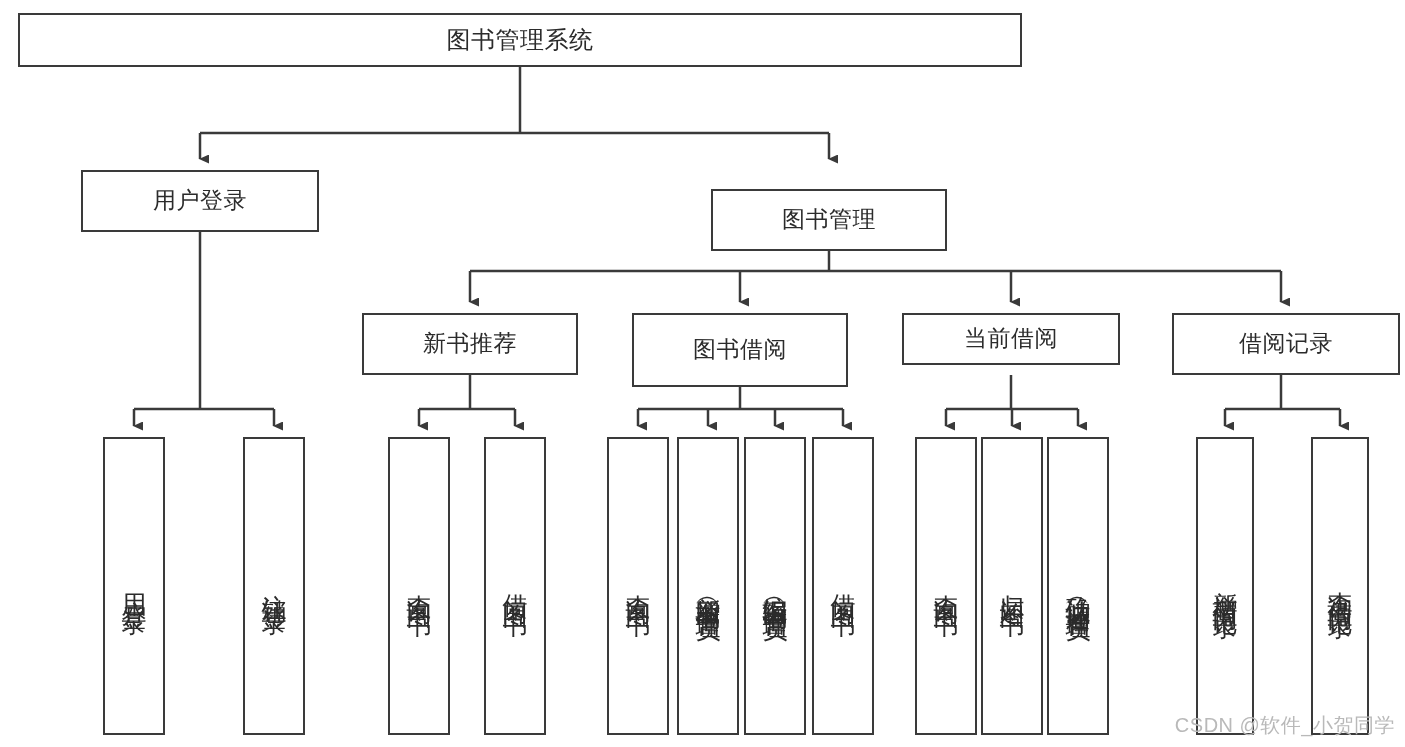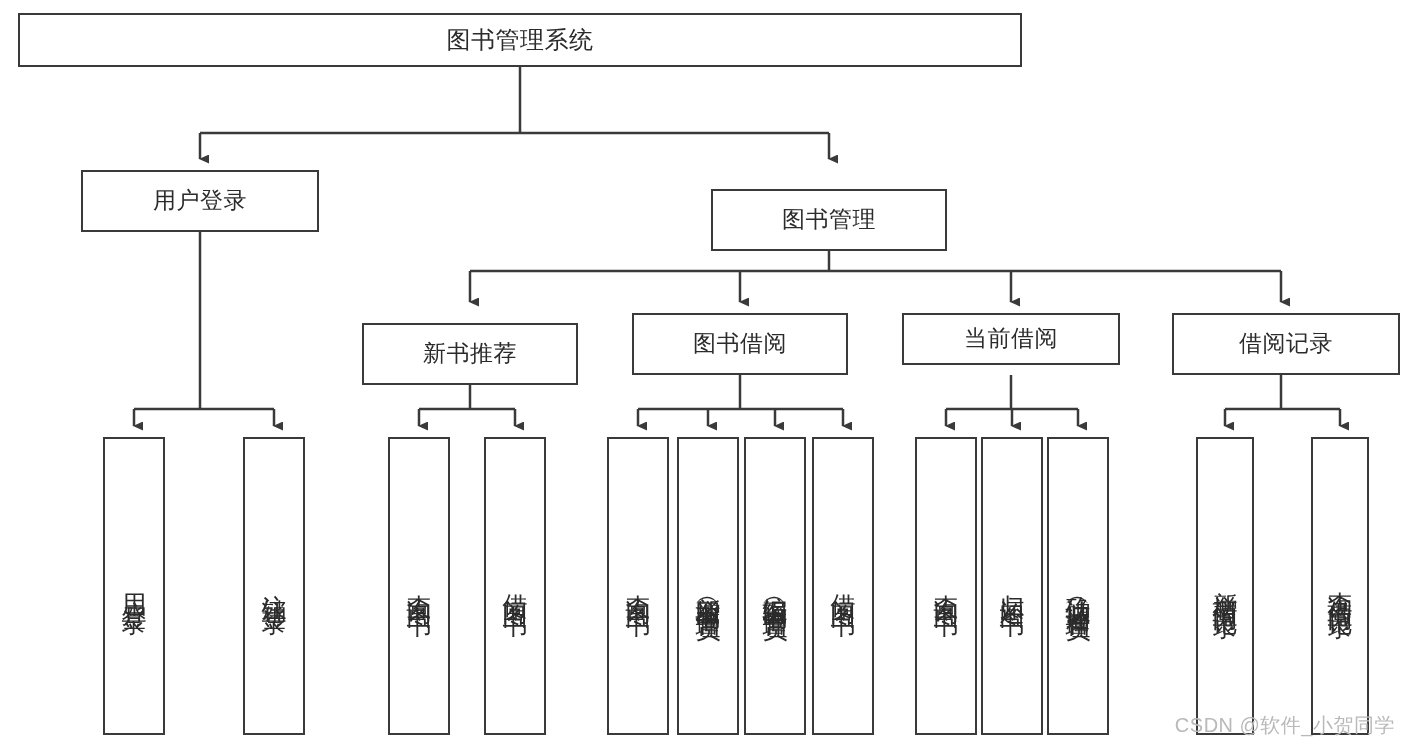--- a/index.html
+++ b/index.html
@@ -140,24 +140,24 @@
   <div id="nodes-group">
       <div class="node horiz root" style="left: 18px; top: 13px; width: 1004px; height: 54px; border-color: rgb(58, 58, 58); background: rgb(255, 255, 255); font-family: Liberation Serif, serif;">
         <span class="label">图书管理系统</span>
       </div>
       <div class="node horiz" style="left: 81px; top: 170px; width: 238px; height: 62px; border-color: rgb(58, 58, 58); background: rgb(255, 255, 255);">
         <span class="label">用户登录</span>
       </div>
       <div class="node horiz" style="left: 711px; top: 170px; width: 236px; height: 62px; border-color: rgb(58, 58, 58); background: rgb(255, 255, 255); margin-top: 19px;">
         <span class="label">图书管理</span>
       </div>
-      <div class="node horiz" style="left: 362px; top: 313px; width: 216px; height: 62px; border-color: rgb(58, 58, 58); background: rgb(255, 255, 255); margin-top: 10px;">
+      <div class="node horiz" style="left: 362px; top: 313px; width: 216px; height: 62px; border-color: rgb(58, 58, 58); background: rgb(255, 255, 255);">
         <span class="label">新书推荐</span>
       </div>
-      <div class="node horiz" style="left: 632px; top: 313px; width: 216px; height: 62px; border-color: rgb(58, 58, 58); background: rgb(255, 255, 255);">
+      <div class="node horiz" style="left: 632px; top: 313px; width: 216px; height: 74px; border-color: rgb(58, 58, 58); background: rgb(255, 255, 255);">
         <span class="label">图书借阅</span>
       </div>
       <div class="node horiz" style="left: 902px; top: 313px; width: 218px; height: 52px; border-color: rgb(58, 58, 58); background: rgb(255, 255, 255);">
         <span class="label">当前借阅</span>
       </div>
       <div class="node horiz" style="left: 1172px; top: 313px; width: 228px; height: 62px; border-color: rgb(58, 58, 58); background: rgb(255, 255, 255);">
         <span class="label">借阅记录</span>
       </div>
       <div class="node vert" style="left: 103px; top: 437px; width: 62px; height: 298px; border-color: rgb(58, 58, 58); background: rgb(255, 255, 255);">
         <span class="label">用户登录</span>

